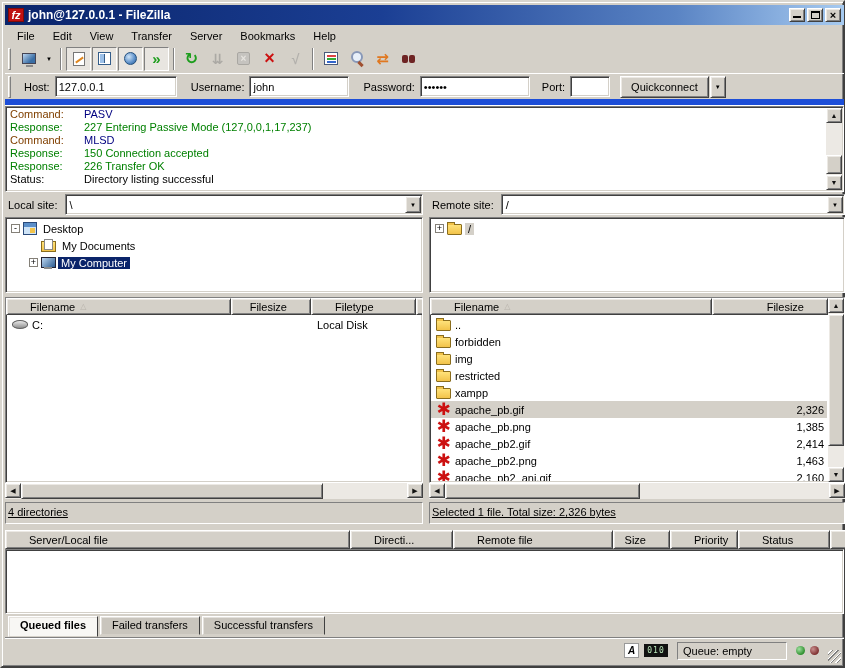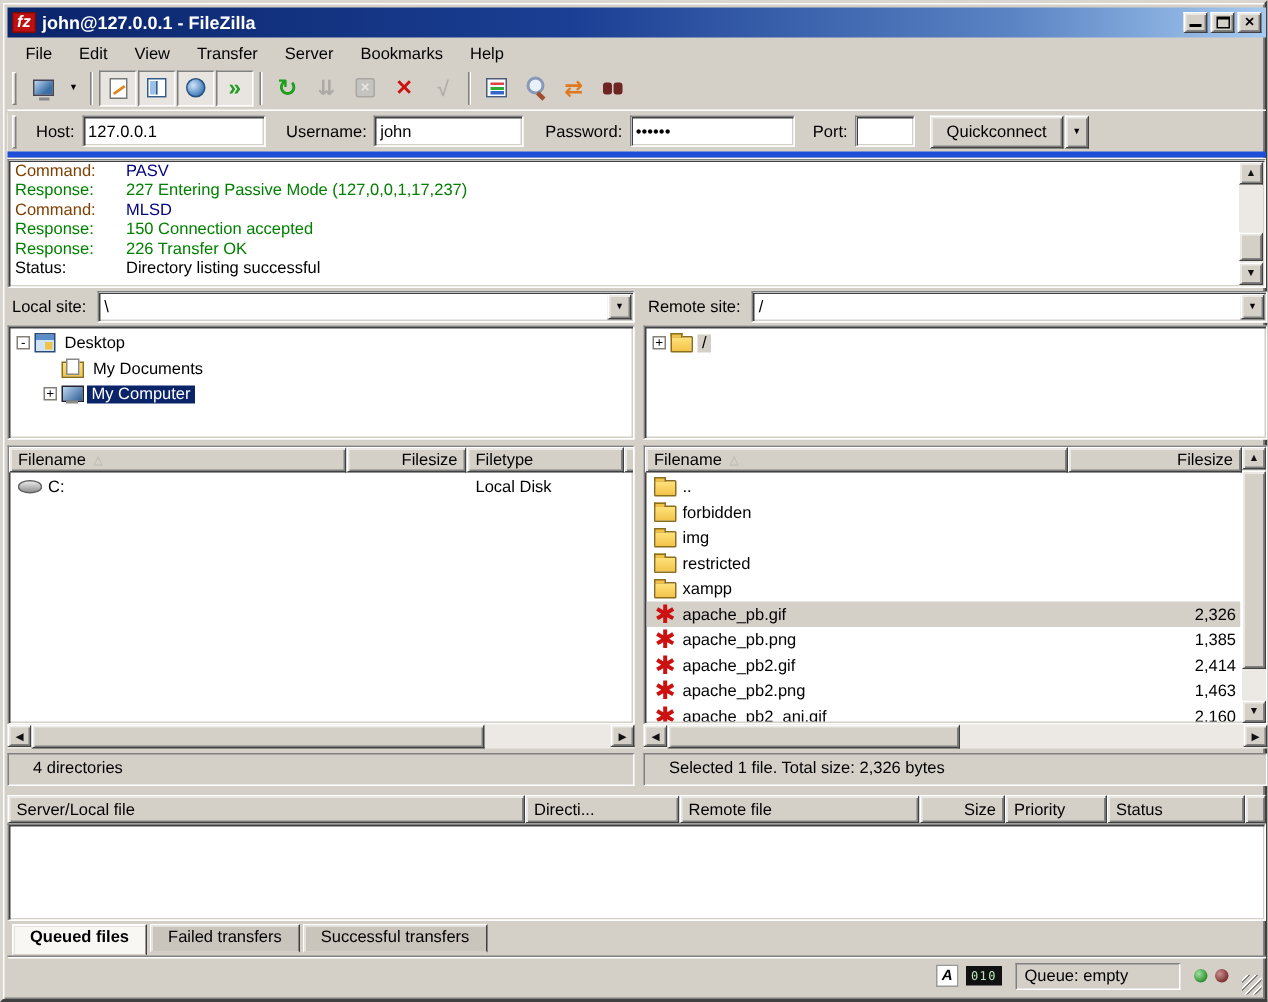--- a/index.html
+++ b/index.html
@@ -73,21 +73,21 @@
   .tbi-search::before { content:""; position:absolute; top:1px; left:3px; width:8px; height:8px;
     border:2px solid #8898b8; border-radius:50%; background:#e8f0fa; }
   .tbi-search::after { content:""; position:absolute; bottom:0; right:3px; width:3px; height:6px;
     background:#a05030; transform:rotate(-45deg); }
   .tbi-sync { color:#e07820; font-size:15px; }
   .tbi-binoculars::before { content:""; width:6px; height:8px; background:#6e2424; border-radius:2px;
     box-shadow:7px 0 0 #6e2424; margin-left:-7px; }
 
   
   .qc { position:absolute; left:3px; top:72px; width:839px; height:31px;
-    display:flex; align-items:center; border-bottom:4px solid #1d4ed8;
+    display:flex; align-items:center; border-bottom:6px solid #1d4ed8;
     box-shadow:0 1px 0 #fff; }
   .qc-label { margin:0 5px 0 8px; white-space:nowrap; }
   .qc-field { height:21px; font-family:inherit; font-size:11px; padding:0 3px;
     background:#fff; border:1px solid; border-color:#808080 #fff #fff #808080;
     box-shadow:inset 1px 1px 0 #404040, inset -1px -1px 0 #d4d0c8; outline:none; }
   .qc-btn { height:22px; padding:0 10px; font-family:inherit; font-size:11px;
     display:flex; align-items:center; margin-left:10px; }
   .qc-arrow { width:16px; height:22px; display:flex; align-items:center; justify-content:center;
     font-size:6px; margin-left:1px; }
 
@@ -119,40 +119,40 @@
   .tree-row { height:17px; display:flex; align-items:center; gap:3px; }
   .expander { width:9px; height:9px; flex:none; background:#fff; border:1px solid #848078;
     font-size:9px; line-height:7px; text-align:center; }
   .expander-spacer { width:9px; flex:none; }
   .tree-label { padding:0 3px; white-space:nowrap; }
   .tree-label.sel { background:#0a246a; color:#fff; }
   .tree-label.sel-inactive { background:#d4d0c8; }
 
   .list-wrap { position:absolute; top:103px; left:0; right:0; bottom:41px; overflow:hidden; }
   .cols { display:flex; height:17px; }
-  .col-h { display:flex; align-items:center; gap:5px; padding:0 5px; white-space:nowrap;
+  .col-h { display:flex; align-items:center; gap:5px; padding:0 23px; white-space:nowrap;
     overflow:hidden; flex:none; }
   .col-h.right { justify-content:flex-end; }
   .col-h.fill { flex:1; }
   .sort-arrow { color:#b8b4ac; font-size:8px; }
   .rows { position:absolute; top:18px; left:1px; right:1px; bottom:1px; overflow:hidden; }
   .pane-remote .rows { right:17px; }
   .file-row { height:17px; display:flex; align-items:center; }
   .file-row.selected { background:#d4d0c8; }
   .cell { display:flex; align-items:center; gap:4px; padding:0 5px; height:17px;
     white-space:nowrap; overflow:hidden; flex:none; }
   .cell.right { justify-content:flex-end; }
 
   .vscroll { position:absolute; top:0; right:0; bottom:0; width:16px; background:#ece9e4; }
   .v-thumb { position:absolute; top:16px; left:0; width:16px; bottom:36px; }
   .hscroll { position:absolute; left:0; right:0; bottom:25px; height:16px; background:#ece9e4; display:flex; }
   .h-thumb { height:16px; }
   .h-track { flex:1; }
   .pane-status { position:absolute; left:0; right:0; bottom:0; height:22px;
-    line-height:19px; padding-left:16px; white-space:nowrap; overflow:hidden; }
+    line-height:19px; padding-left:2px; white-space:nowrap; overflow:hidden;text-decoration:underline; }
 
   
   .ti { flex:none; display:inline-flex; align-items:center; justify-content:center; }
   .ic-folder { width:15px; height:11px; background:linear-gradient(#ffe27a,#f2c34a);
     border:1px solid #8a6d1d; border-radius:1px; position:relative; margin-top:2px; }
   .ic-folder::before { content:""; position:absolute; top:-3px; left:-1px; width:6px; height:2px;
     background:#f2c34a; border:1px solid #8a6d1d; border-bottom:none; }
   .ic-imgfile { width:15px; height:15px; color:#cc1111; font-size:17px; line-height:15px; font-weight:bold; }
   .ic-disk { width:16px; height:9px; background:linear-gradient(#e8e8e8,#909090);
     border:1px solid #606060; border-radius:50% / 45%; }

